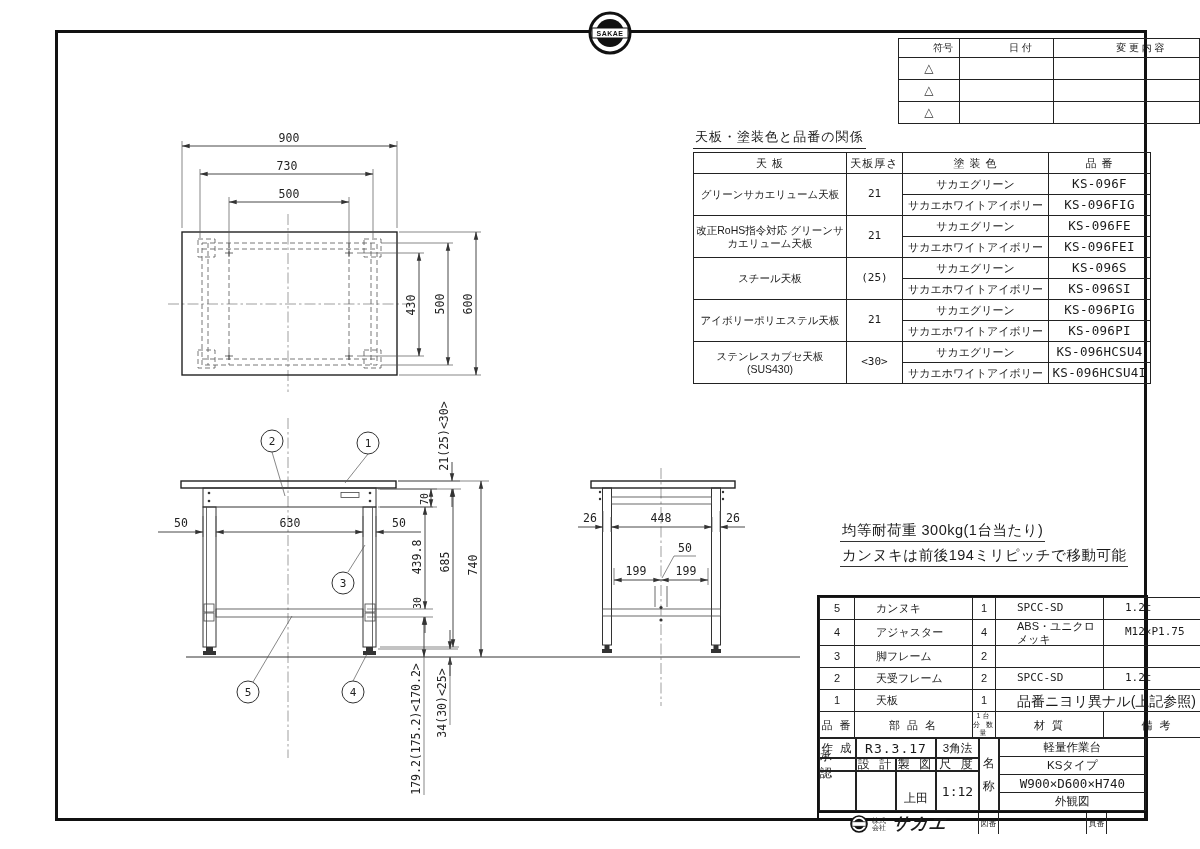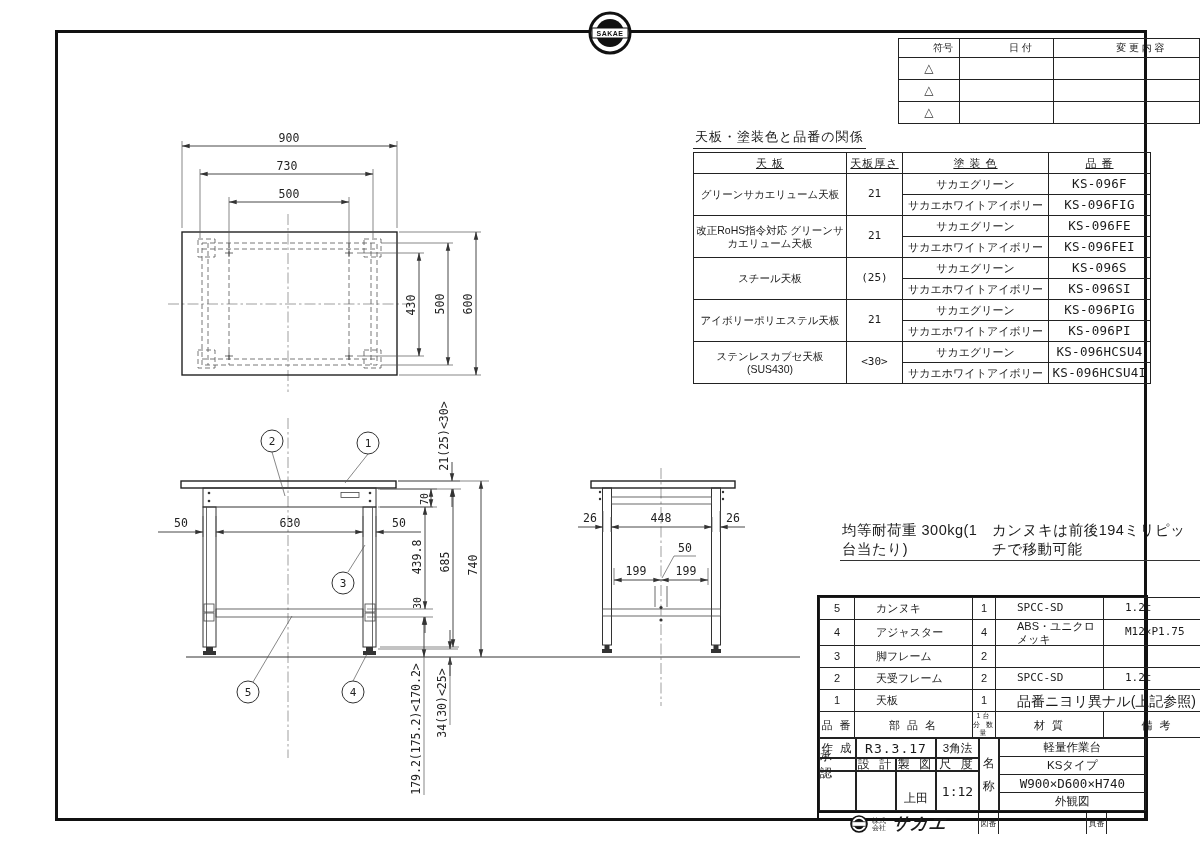--- a/index.html
+++ b/index.html
@@ -17,27 +17,27 @@
   .mono{font-family:"DejaVu Sans Mono","Liberation Mono",monospace;}
   
   #revtbl{left:898px;top:38px;}
   #revtbl td{height:21px;}
   #revtbl tr.h td{height:18px;font-size:10px;padding-left:28px;}
   .tri{font-size:12px;color:#333;}
   
   #ptitle{left:693px;top:128px;font-size:13px;letter-spacing:1px;border-bottom:1px solid #222;padding:0 2px 2px 2px;}
   #prodtbl{left:693px;top:152px;}
   #prodtbl td{height:20px;}
-  #prodtbl tr.h td{font-size:11px;letter-spacing:1px;text-decoration:underline;}
+  #prodtbl tr.h td{font-size:11px;letter-spacing:1px;}
   #prodtbl td.tb{font-size:10.5px;padding:0 1px;}
   
   #notes{left:840px;top:521px;}
   #notes div{font-size:14.5px;letter-spacing:.5px;border-bottom:1px solid #333;
              padding:0 2px 1px 2px;margin-bottom:4px;display:inline-block;}
-  #notes{display:flex;flex-direction:row;align-items:flex-start;}
+  #notes{display:flex;flex-direction:column;align-items:flex-start;}
   
   #block{left:817px;top:595px;width:331px;height:226px;border:2px solid #111;box-sizing:border-box;}
   #partstbl{width:327px;}
   #partstbl td{height:21px;}
   #partstbl td.l{text-align:left;padding-left:21px;}
   #partstbl tr.h td{height:21px;letter-spacing:2px;}
   #partstbl td.qh{font-size:7px;letter-spacing:0;line-height:1.2;}
   .cell{border:1px solid #222;box-sizing:border-box;display:flex;align-items:center;justify-content:center;}
   #tblock{height:73px;display:flex;}
   #tb-left{width:160px;display:flex;flex-direction:column;}

